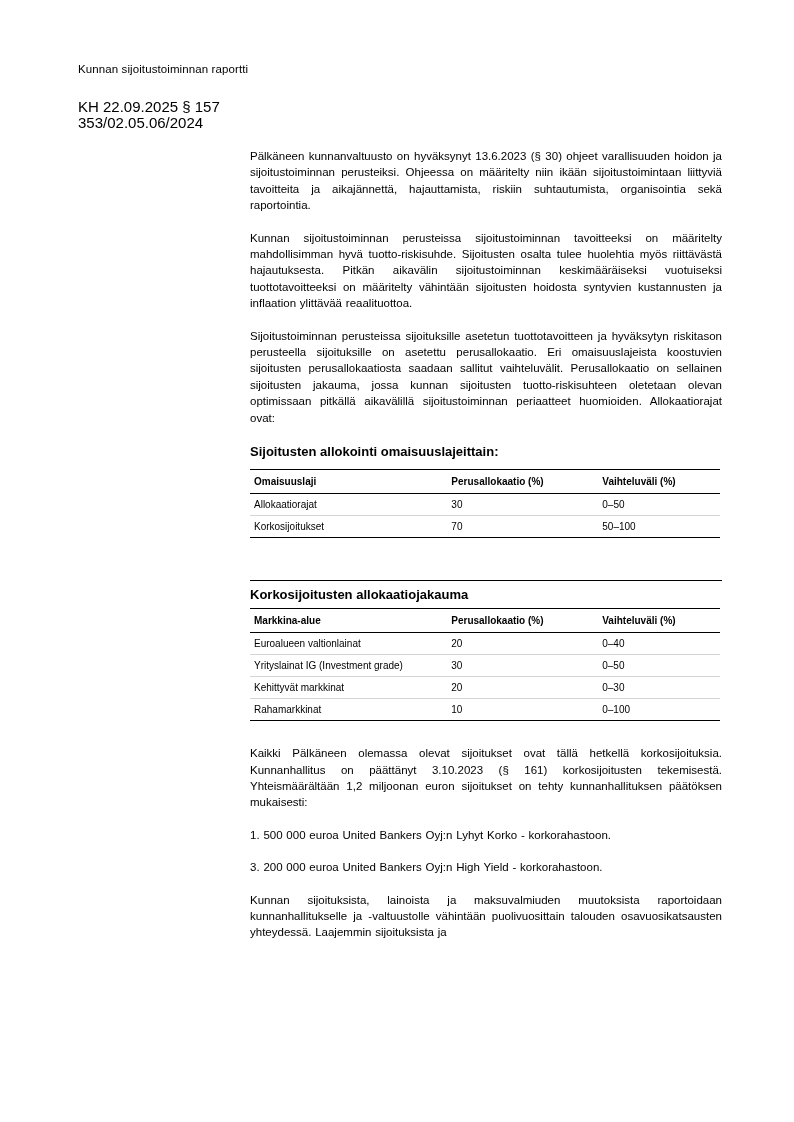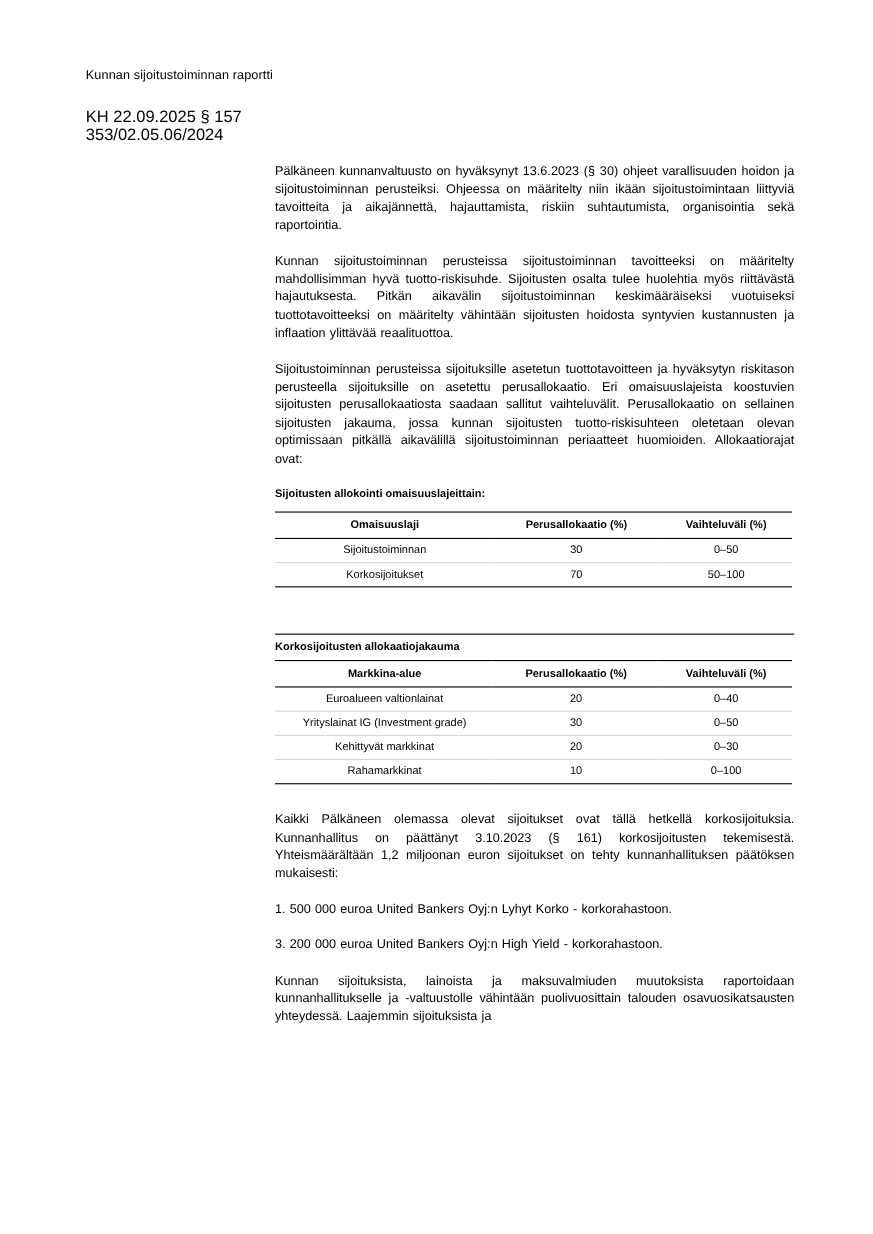--- a/index.html
+++ b/index.html
@@ -55,32 +55,32 @@
     margin: 0 0 16px 0;
     font-size: 11.5px;
     line-height: 16.4px;
     word-spacing: 0.6px;
   }
   
   .table-block {
     margin: 18px 0 10px 0;
   }
   .table-caption {
-    font-size: 10px;
+    font-size: 13px;
     font-weight: bold;
     margin-bottom: 10px;
   }
   table.alloc {
     border-collapse: collapse;
     width: 470px;
     font-size: 10px;
   }
   table.alloc th,
   table.alloc td {
-    text-align: center;
+    text-align: left;
     padding: 5px 2px 5px 4px;
     font-weight: normal;
     vertical-align: middle;
   }
   table.alloc thead th {
     font-weight: bold;
     border-top: 1.3px solid #000;
     border-bottom: 1.3px solid #000;
     padding-top: 6px;
     padding-bottom: 6px;
@@ -124,21 +124,21 @@
       <table class="alloc">
         <thead>
           <tr>
             <th class="col-name">Omaisuuslaji</th>
             <th class="col-base">Perusallokaatio (%)</th>
             <th class="col-range">Vaihteluväli (%)</th>
           </tr>
         </thead>
         <tbody>
           <tr>
-            <td>Sijoitustoiminnan</td>
+            <td>Allokaatiorajat</td>
             <td>30</td>
             <td>0–50</td>
           </tr>
           <tr>
             <td>Korkosijoitukset</td>
             <td>70</td>
             <td>50–100</td>
           </tr>
         </tbody>
       </table>

